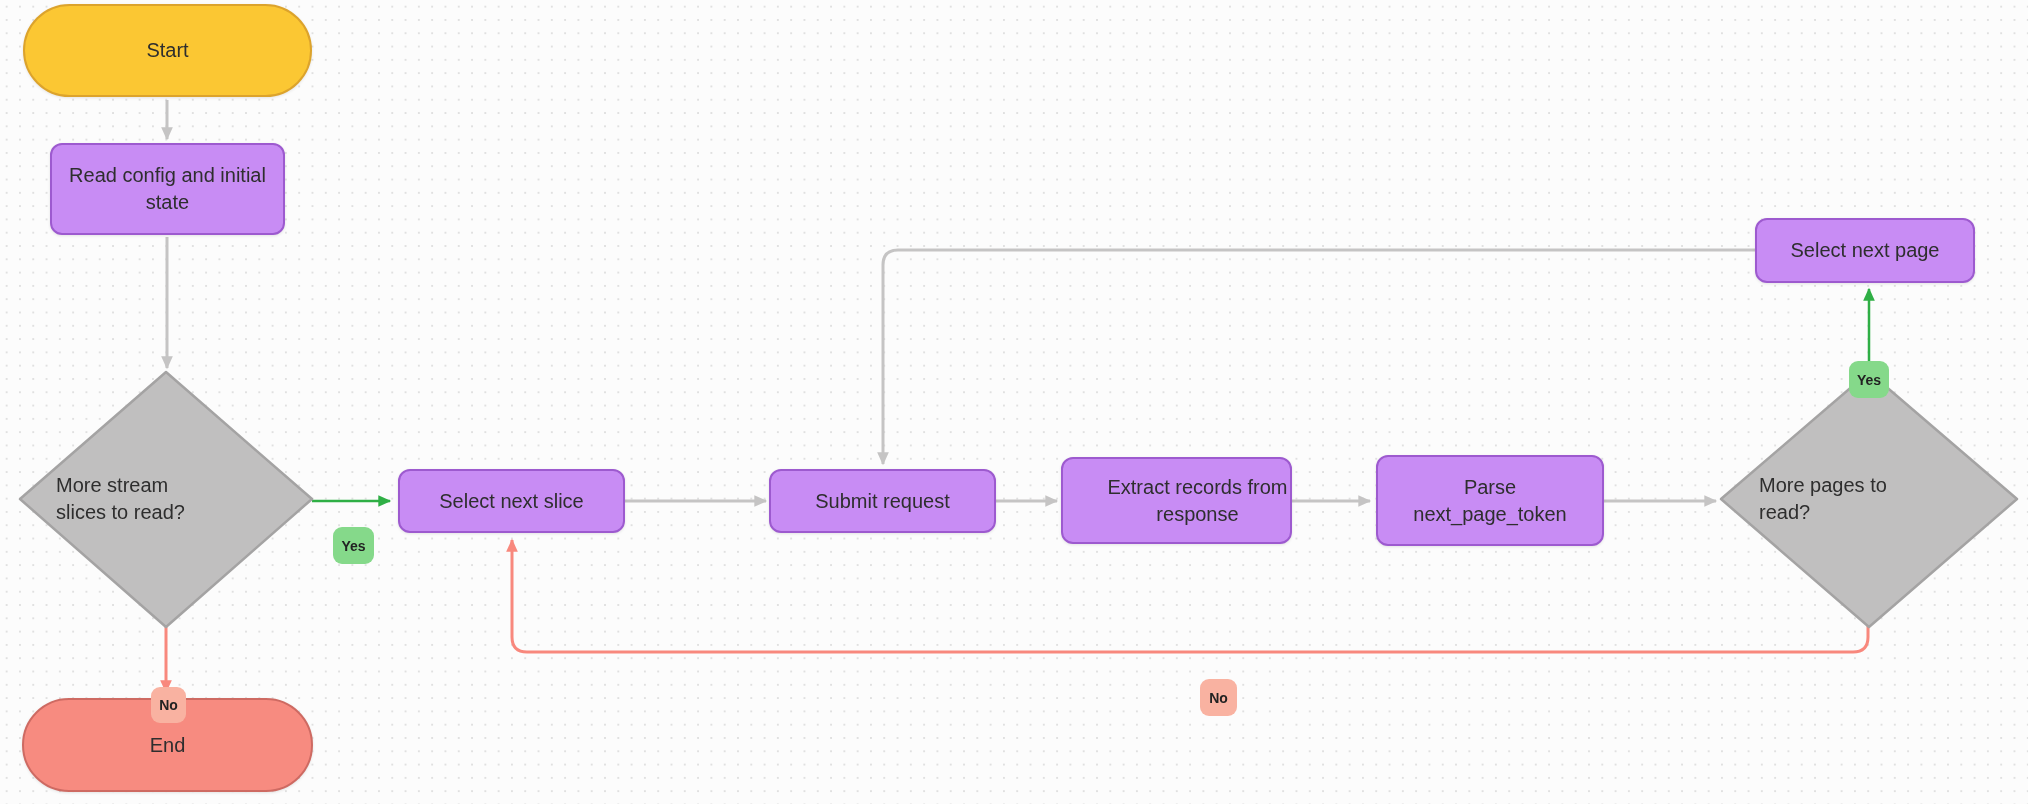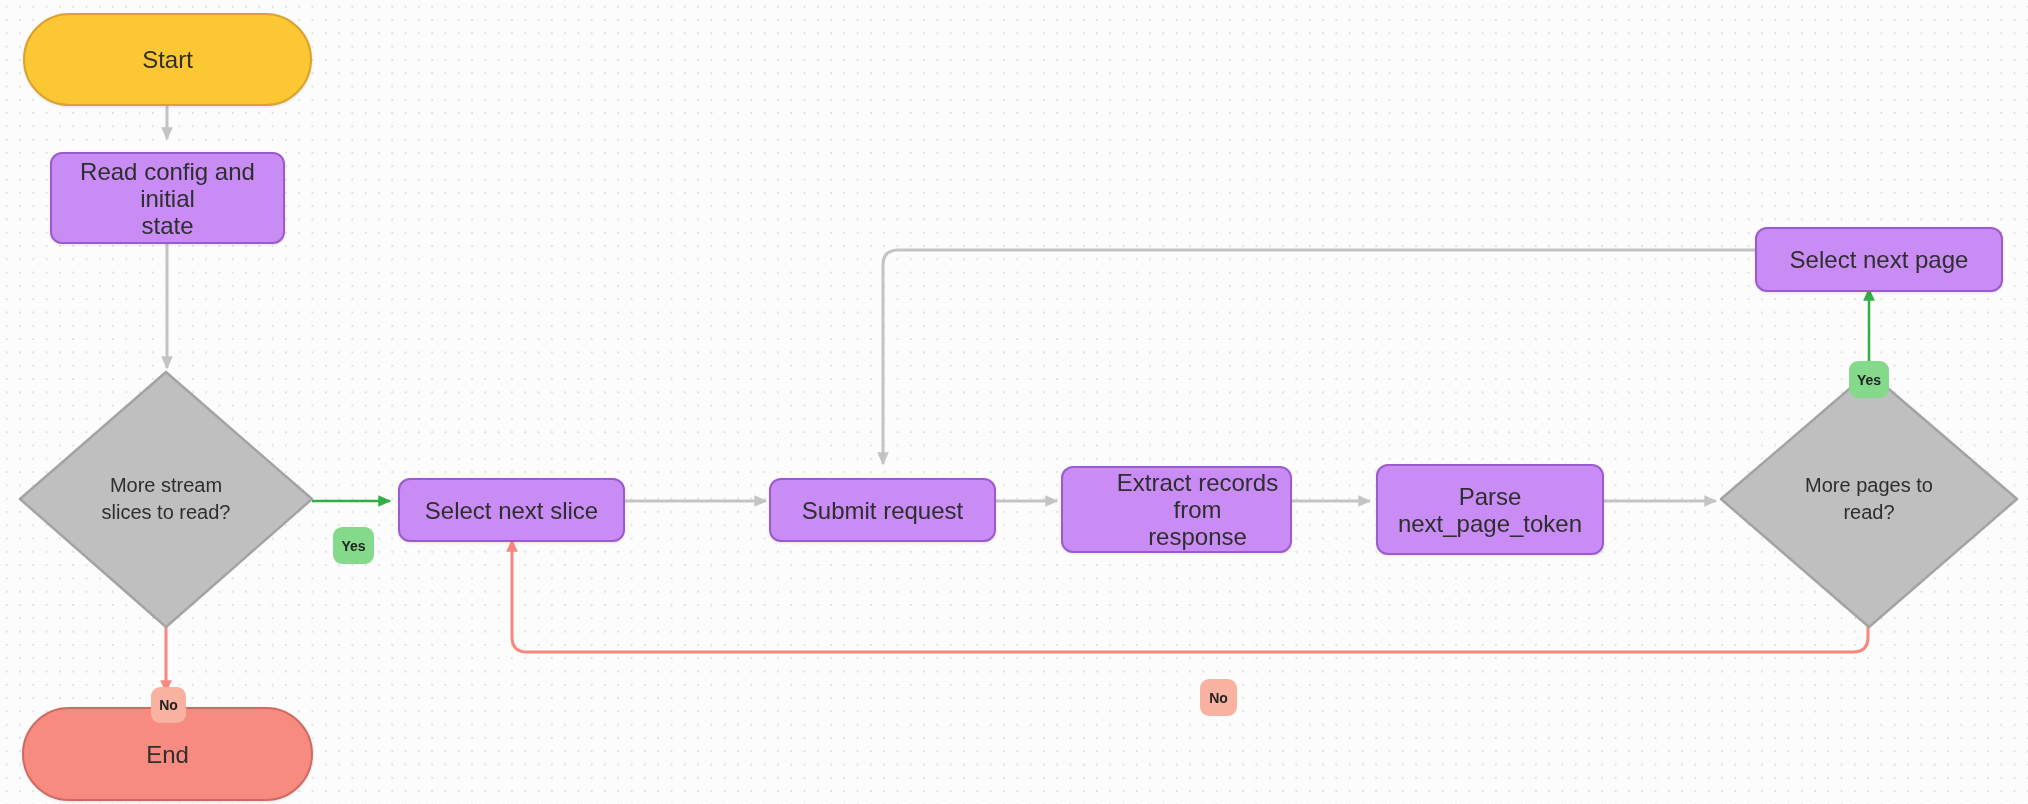--- a/index.html
+++ b/index.html
@@ -15,36 +15,35 @@
   }
   svg.overlay { position: absolute; left: 0; top: 0; }
   .node {
     position: absolute;
     box-sizing: border-box;
     display: flex;
     align-items: center;
     justify-content: center;
     text-align: center;
     color: #2E2E2E;
-    font-size: 24px;
+    font-size: 20px;
     font-weight: 500;
     line-height: 27px;
     white-space: pre-line;
     box-shadow: 0 1px 3px rgba(0,0,0,0.10);
-    margin-top: 9px;
   }
   .rect { border-radius: 12px; border: 2.5px solid; }
   .pill { border-radius: 48px; border: 2.5px solid; }
   .gold   { background: #FBC733; border-color: #DCA32C; }
   .purple { background: #C88CF4; border-color: #9D5ACF; }
   .salmon-node { background: #F78B80; border-color: #CE6A62; }
   .diamond-label {
     position: absolute;
     transform: translate(-50%, -50%);
-    text-align: center;
+    text-align: left;
     color: #2E2E2E;
     font-size: 20px;
     font-weight: 500;
     line-height: 27px;
     white-space: pre-line;
   }
   .badge {
     position: absolute;
     display: flex;
     align-items: center;
@@ -125,21 +124,21 @@
   </div>
 
   <div class="node rect purple" style="left:1376px; top:455px; width:228px; height:91px;">
     <span>Parse
 next_page_token</span>
   </div>
 
   <div class="diamond-label" style="left:1869px; top:499px; width:220px;">More pages to
 read?</div>
 
-  <div class="node rect purple" style="left:1755px; top:218px; width:248px; height:65px;">
+  <div class="node rect purple" style="left:1755px; top:218px; width:220px; height:65px;">
     <span>Select next page</span>
   </div>
 
   <div class="node pill salmon-node" style="left:22px; top:698px; width:291px; height:94px;">
     <span>End</span>
   </div>
 
   <div class="badge yes" style="left:333px; top:482px; width:41px; height:37px;">Yes</div>
   <div class="badge no" style="left:151px; top:642px; width:35px; height:36px;">No</div>
   <div class="badge yes" style="left:1849px; top:316px; width:40px; height:37px;">Yes</div>

